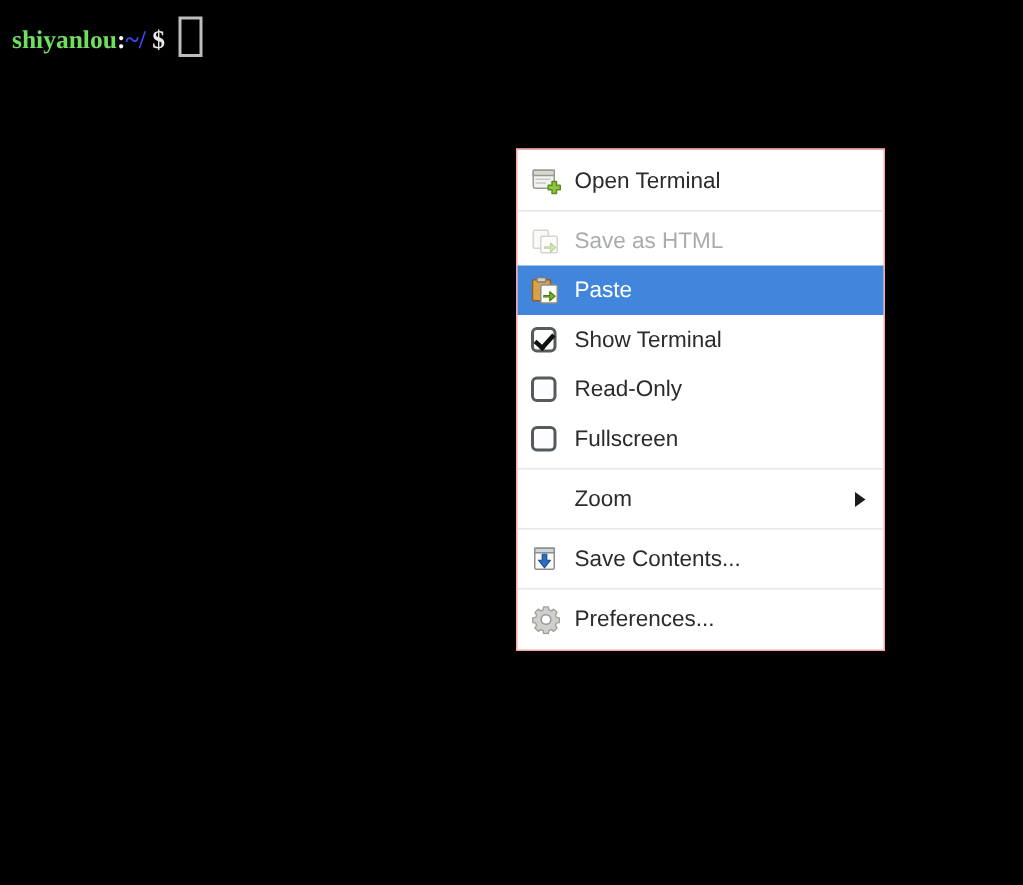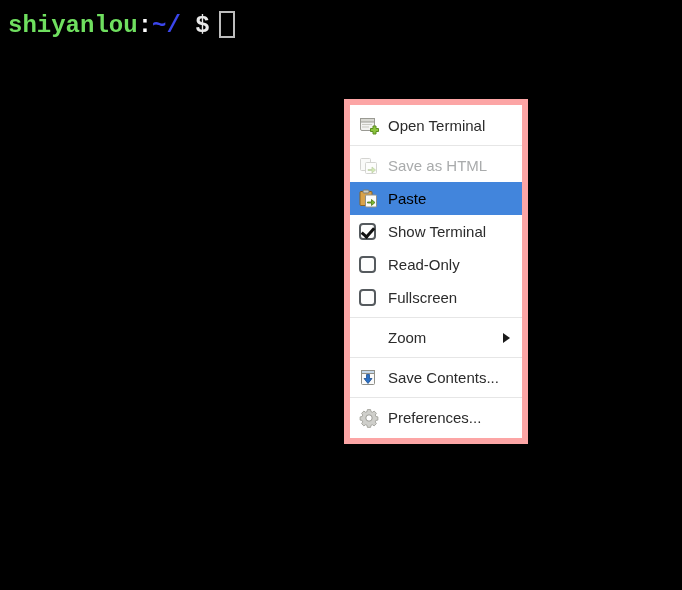--- a/index.html
+++ b/index.html
@@ -20,22 +20,22 @@
     position: absolute;
     left: 0; top: 0;
     width: 682px;
     height: 590px;
     background: #000000;
   }
   #prompt-line {
     position: absolute;
     left: 8px;
     top: 11px;
-    font-family: Liberation Mono, monospace;
-    font-size: 24px;
+    font-family: Liberation Serif, serif;
+    font-size: 17px;
     font-weight: bold;
     line-height: 30px;
     white-space: pre;
     letter-spacing: 0px;
   }
   .p-user  { color: #6fdf5f; }
   .p-colon { color: #ffffff; }
   .p-path  { color: #3b46ec; }
   .p-dollar{ color: #e8e8e8; }
   #cursor {
@@ -47,23 +47,23 @@
     vertical-align: -6px;
     margin-left: 9px;
     background: transparent;
   }
 
   
   #context-menu {
     position: absolute;
     left: 344px;
     top: 99px;
-    width: 184px;
+    width: 246px;
     background: #ffffff;
-    border: 6px solid #fca5a5;
+    border: 1px solid #fca5a5;
     box-sizing: border-box;
     box-shadow: 1px 1px 3px rgba(0,0,0,0.35);
     padding: 4px 0 4px 0;
     font-size: 15px;
     color: #2e3436;
     user-select: none;
   }
   .menu-item {
     display: flex;
     align-items: center;
@@ -84,21 +84,21 @@
   .menu-item .label {
     flex: 1 1 auto;
     font-size: 15px;
     color: #2b2b2b;
     padding-left: 3px;
   }
   .menu-item.disabled .label { color: #a9abac; }
   .menu-item.selected {
     background: #4285dc;
   }
-  .menu-item.selected .label { color: #000000; }
+  .menu-item.selected .label { color: #ffffff; }
   .separator {
     height: 1px;
     background: #e6e6e6;
     margin: 3px 0 3px 0;
   }
   .submenu-arrow {
     width: 0; height: 0;
     border-left: 7px solid #1b1b1b;
     border-top: 5px solid transparent;
     border-bottom: 5px solid transparent;

